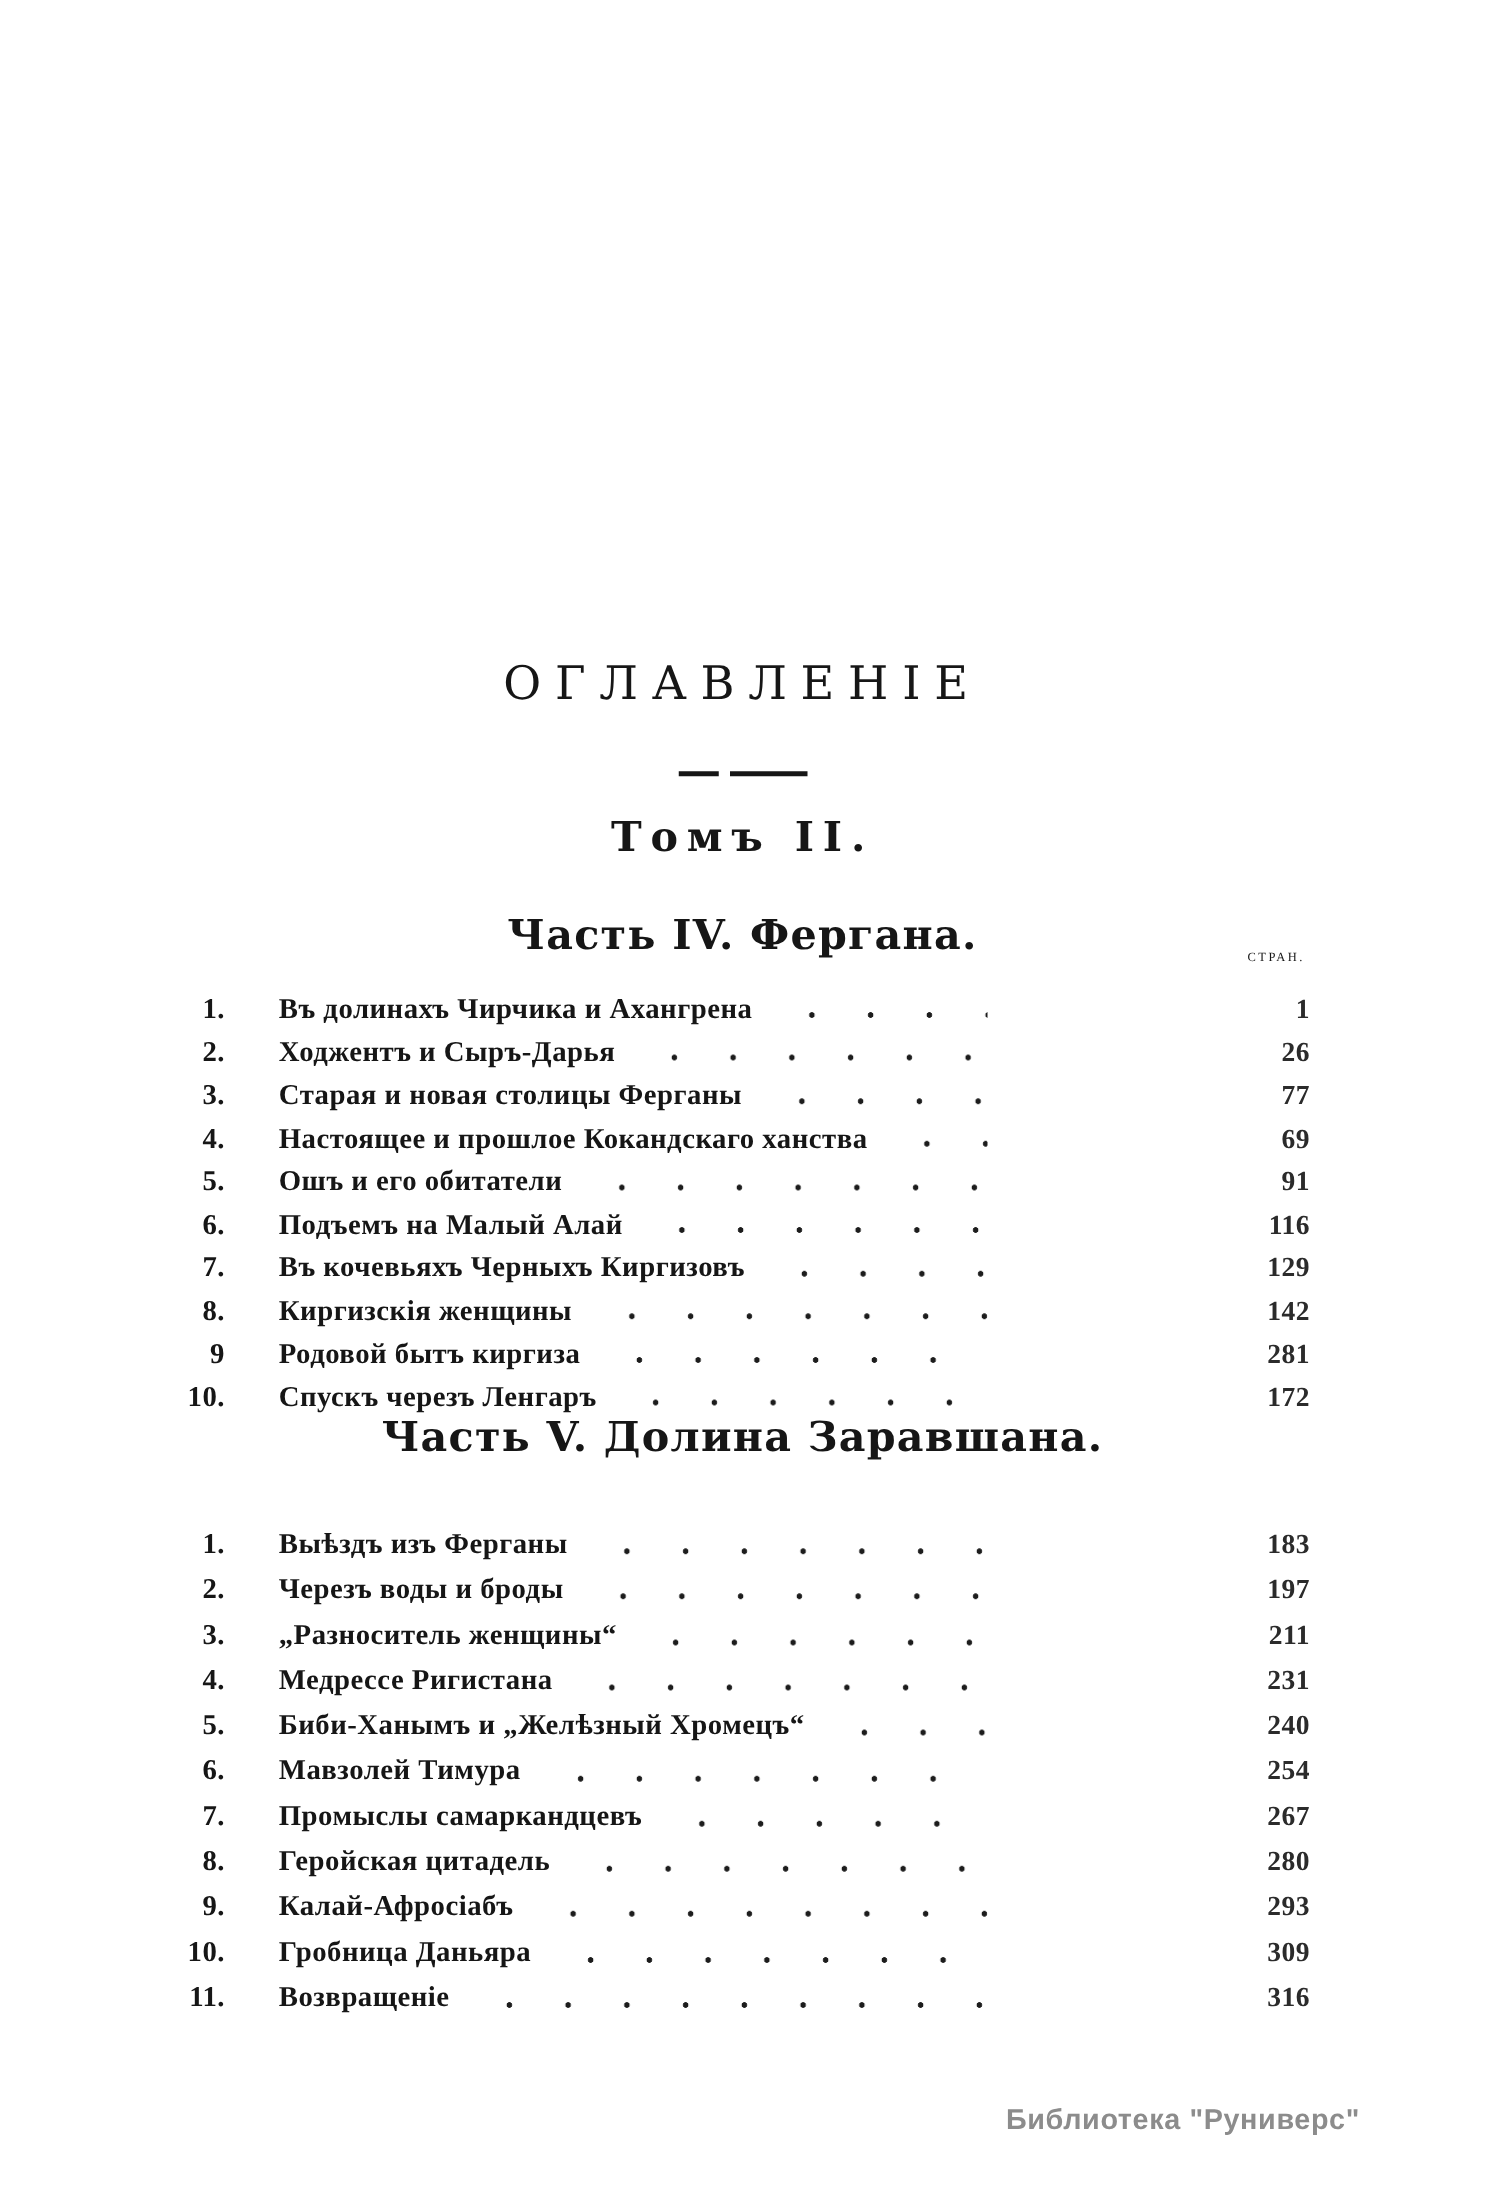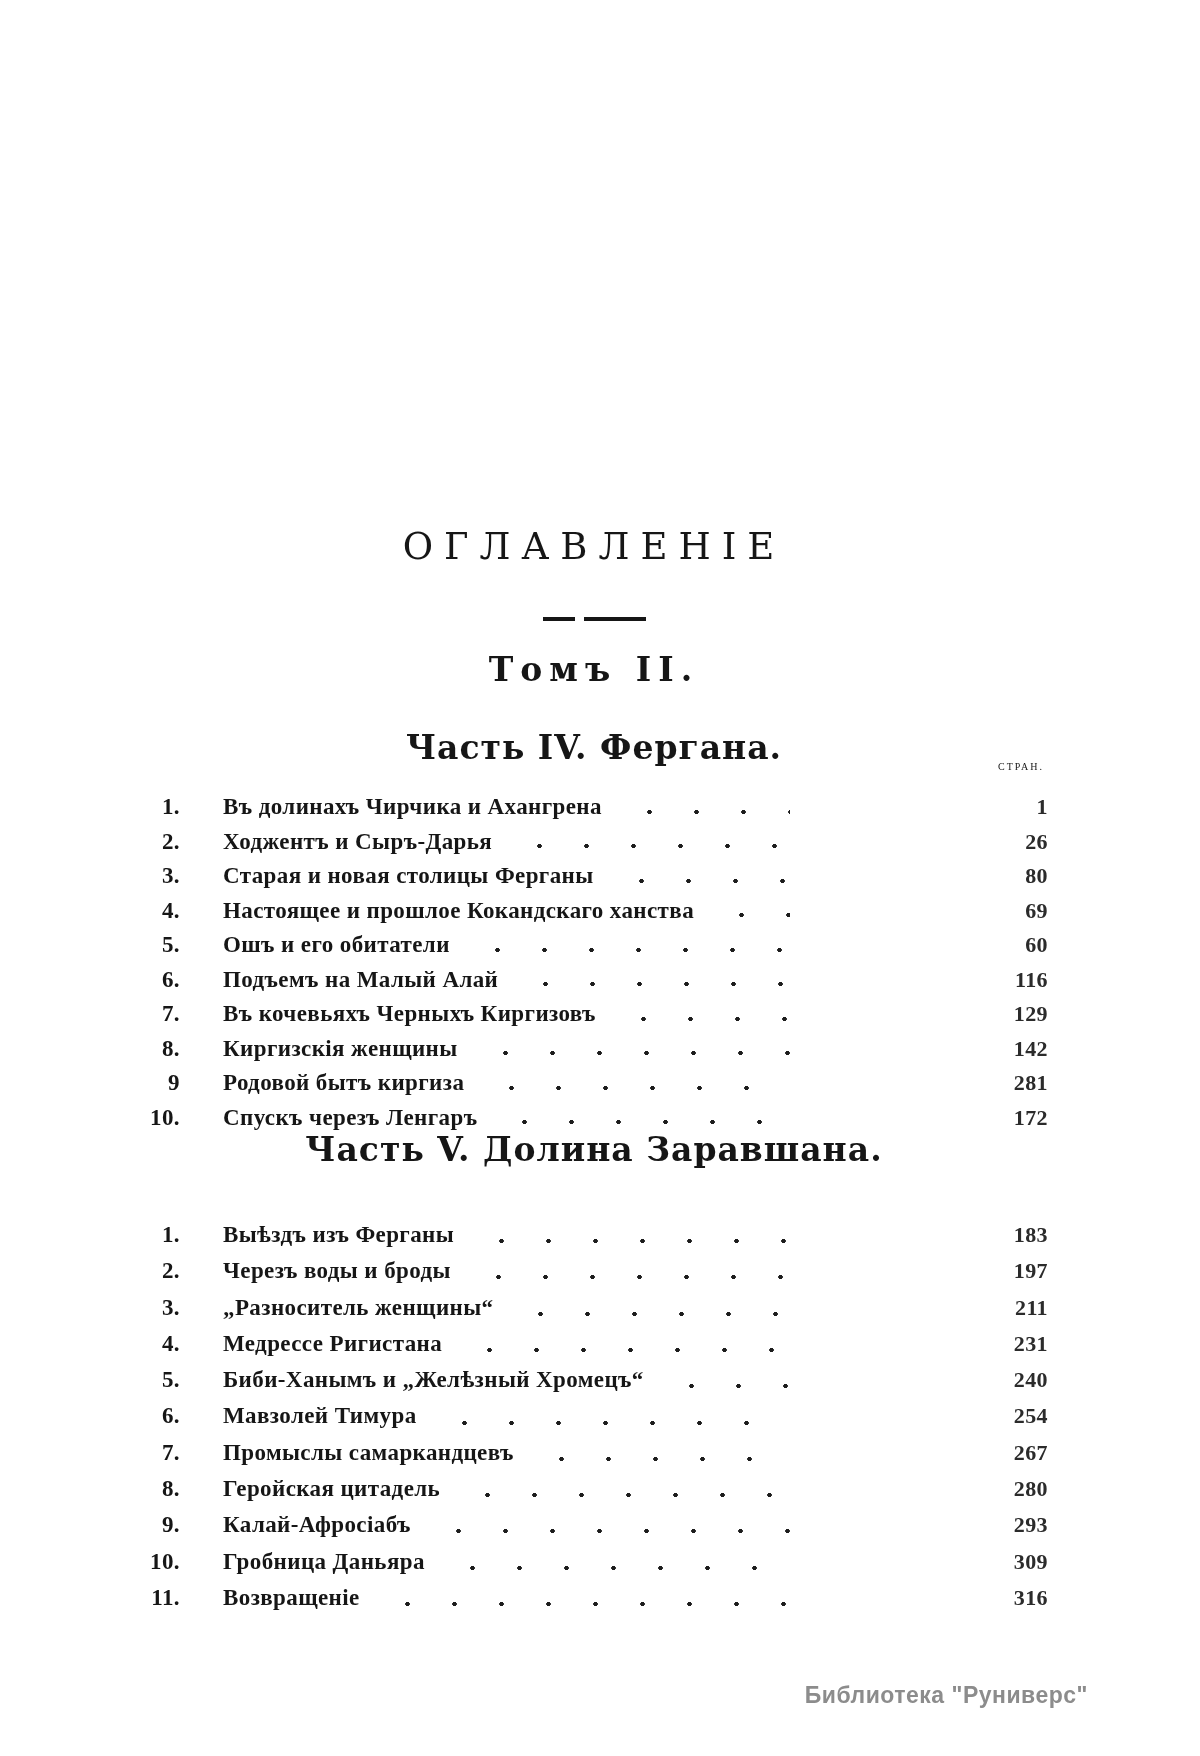--- a/index.html
+++ b/index.html
@@ -147,35 +147,35 @@
         <span class="toc-title">Ходжентъ и Сыръ-Дарья</span>
         <span class="toc-leader"></span>
         <span class="toc-gap"></span>
         <span class="toc-page">26</span>
       </div>
       <div class="toc-row">
         <span class="toc-num">3.</span>
         <span class="toc-title">Старая и новая столицы Ферганы</span>
         <span class="toc-leader"></span>
         <span class="toc-gap"></span>
-        <span class="toc-page">80</span>
+        <span class="toc-page">77</span>
       </div>
       <div class="toc-row">
         <span class="toc-num">4.</span>
         <span class="toc-title">Настоящее и прошлое Кокандскаго ханства</span>
         <span class="toc-leader"></span>
         <span class="toc-gap"></span>
         <span class="toc-page">69</span>
       </div>
       <div class="toc-row">
         <span class="toc-num">5.</span>
         <span class="toc-title">Ошъ и его обитатели</span>
         <span class="toc-leader"></span>
         <span class="toc-gap"></span>
-        <span class="toc-page">60</span>
+        <span class="toc-page">91</span>
       </div>
       <div class="toc-row">
         <span class="toc-num">6.</span>
         <span class="toc-title">Подъемъ на Малый Алай</span>
         <span class="toc-leader"></span>
         <span class="toc-gap"></span>
         <span class="toc-page">116</span>
       </div>
       <div class="toc-row">
         <span class="toc-num">7.</span>

